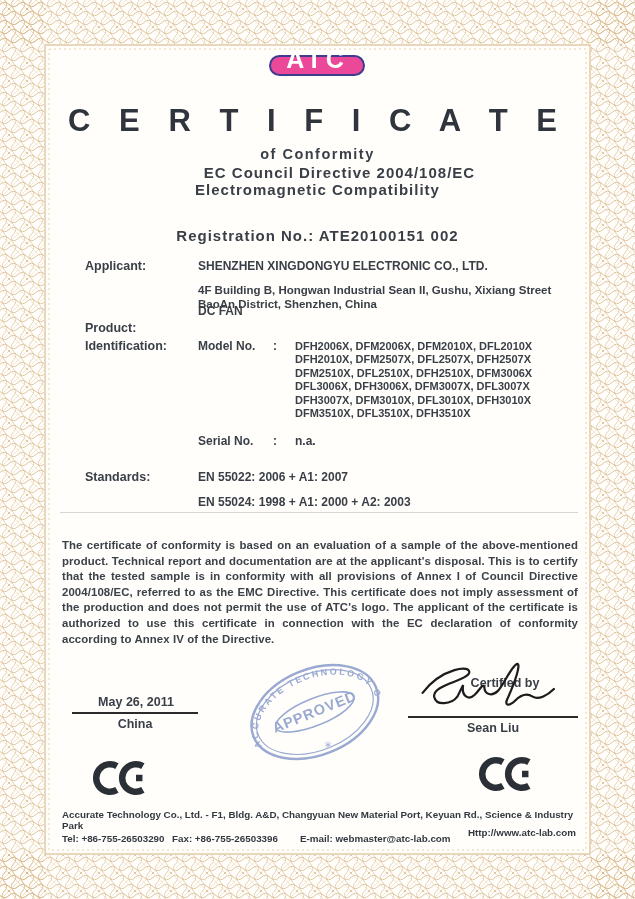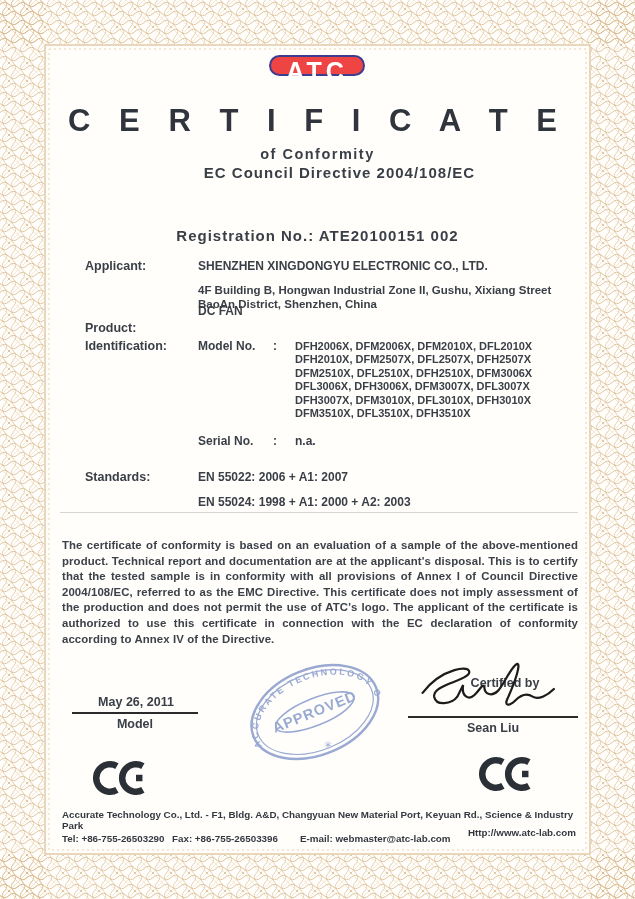--- a/index.html
+++ b/index.html
@@ -5,22 +5,22 @@
   html,body{margin:0;padding:0;background:#e8e8e8;}
   .page{
     position:relative;width:635px;height:899px;margin:0 auto;
     background:#fffefb;overflow:hidden;
     font-family:"Liberation Sans", sans-serif;color:#3a3f47;
   }
   .abs{position:absolute;}
   .ctr{text-align:center;left:0;width:635px;}
   .logo{
     left:269px;top:55px;width:96px;height:21px;border-radius:20px;
-    background:#ef4444;border:2px solid #3d3d90;box-sizing:border-box;
-    display:flex;align-items:flex-start;justify-content:center;
+    background:#ec4899;border:2px solid #3d3d90;box-sizing:border-box;
+    display:flex;align-items:flex-end;justify-content:center;
     color:#ffffff;font-weight:bold;font-size:25px;letter-spacing:4px;
   }
   .title{top:103px;font-size:31px;font-weight:bold;letter-spacing:10px;color:#30343c;}
   .sub1{top:146px;font-size:14.5px;font-weight:bold;letter-spacing:1.5px;}
   .sub2{top:164px;font-size:15px;font-weight:bold;letter-spacing:1px;padding-left:22px;}
   .sub3{top:181px;font-size:15px;font-weight:bold;letter-spacing:1px;}
   .reg{top:227px;font-size:15px;font-weight:bold;letter-spacing:1px;}
   .lbl{font-size:12.5px;font-weight:bold;}
   .val{font-size:12px;font-weight:bold;}
   .models{line-height:13.4px;width:280px;}
@@ -60,25 +60,26 @@
     <rect x="49" y="49" width="537" height="801" fill="none" stroke="#e6d2b2" stroke-width="1" stroke-dasharray="2 3"></rect>
   </svg>
 
   <div class="abs logo">
     <span>ATC</span>
   </div>
 
   <div class="abs ctr title">C E R T I F I C A T E</div>
   <div class="abs ctr sub1">of Conformity</div>
   <div class="abs ctr sub2">EC Council Directive 2004/108/EC</div>
+  <div class="abs ctr sub3">Electromagnetic Compatibility</div>
   <div class="abs ctr reg">Registration No.: ATE20100151 002</div>
 
   <div class="abs lbl" style="left:85px;top:259px">Applicant:</div>
   <div class="abs val" style="left:198px;top:259px">SHENZHEN XINGDONGYU ELECTRONIC CO., LTD.</div>
-  <div class="abs val" style="left:198px;top:284px;font-size:11.5px">4F Building B, Hongwan Industrial Zone II, Gushu, Xixiang Street</div>
+  <div class="abs val" style="left:198px;top:284px;font-size:11.5px">4F Building B, Hongwan Industrial Sean II, Gushu, Xixiang Street</div>
   <div class="abs val" style="left:198px;top:298px;font-size:11.5px">BaoAn District, Shenzhen, China</div>
 
   <div class="abs lbl" style="left:85px;top:321px">Product:</div>
   <div class="abs val" style="left:198px;top:304px">DC FAN</div>
 
   <div class="abs lbl" style="left:85px;top:339px">Identification:</div>
   <div class="abs val" style="left:198px;top:339px">Model No.</div>
   <div class="abs val" style="left:273px;top:339px">:</div>
   <div class="abs val models" style="left:295px;top:340px;font-size:11px">
     <div>DFH2006X, DFM2006X, DFM2010X, DFL2010X</div>
@@ -103,21 +104,21 @@
 
   <div class="abs small-ctr" style="left:430px;top:676px;width:150px;font-size:12.5px">Certified by</div>
   <svg class="abs" style="left:410px;top:660px" width="170" height="56" viewBox="0 0 170 58">
     <path d="M 10,34 C 30,8 62,4 58,14 C 54,22 20,26 22,38 C 24,48 40,46 46,38 L 52,26 C 50,38 58,42 64,36 C 70,30 72,24 74,28 C 74,36 82,38 88,32 C 94,26 102,6 108,4 C 112,4 106,22 98,40 C 94,48 100,48 106,42 C 112,36 118,34 124,38 C 130,42 140,36 146,30" fill="none" stroke="#1c1c1c" stroke-width="2.3" stroke-linecap="round"></path>
   </svg>
   <div class="abs sigline"></div>
   <div class="abs small-ctr" style="left:408px;top:721px;width:170px;font-size:12.5px">Sean Liu</div>
 
   <div class="abs small-ctr" style="left:75px;top:695px;width:122px;font-size:12.5px">May 26, 2011</div>
   <div class="abs dateline"></div>
-  <div class="abs small-ctr" style="left:72px;top:717px;width:126px;font-size:12.5px">Model</div>
+  <div class="abs small-ctr" style="left:72px;top:717px;width:126px;font-size:12.5px">China</div>
 
   <svg class="abs stamp" viewBox="0 0 150 125">
     <defs>
       <path id="ringPath" d="M 14,76 A 62,40 0 1 1 136,76"></path>
     </defs>
     <ellipse cx="75" cy="62" rx="66" ry="43" fill="none" stroke="#8095c8" stroke-width="2.4"></ellipse>
     <ellipse cx="75" cy="62" rx="61" ry="38.5" fill="none" stroke="#8095c8" stroke-width="1.2"></ellipse>
     <ellipse cx="75" cy="62" rx="42" ry="13.5" fill="none" stroke="#8095c8" stroke-width="1.6"></ellipse>
     <text font-size="9" font-weight="bold" letter-spacing="2.2" fill="#8095c8" font-family="Liberation Sans, sans-serif">
       <textPath href="#ringPath" startOffset="2">ACCURATE TECHNOLOGY CO., LTD.</textPath>

